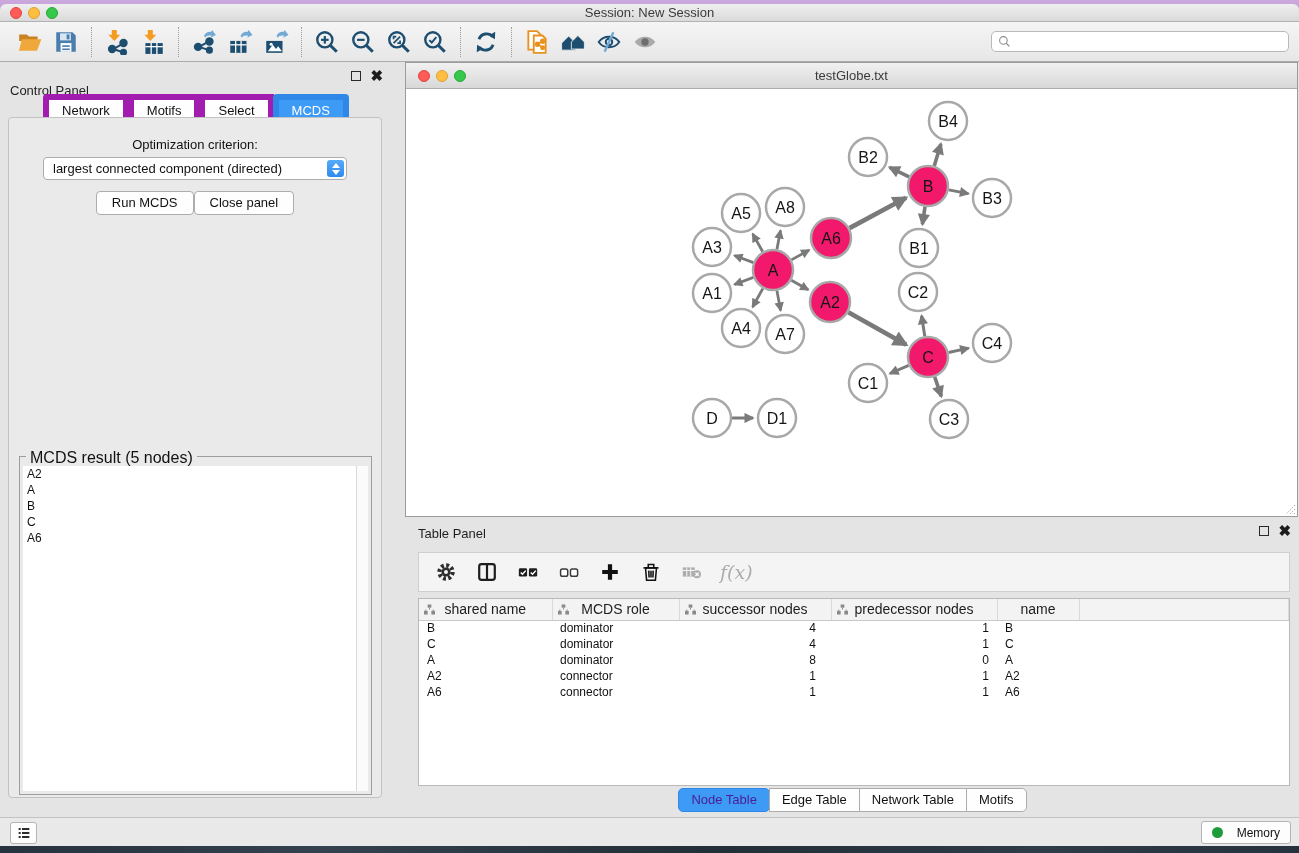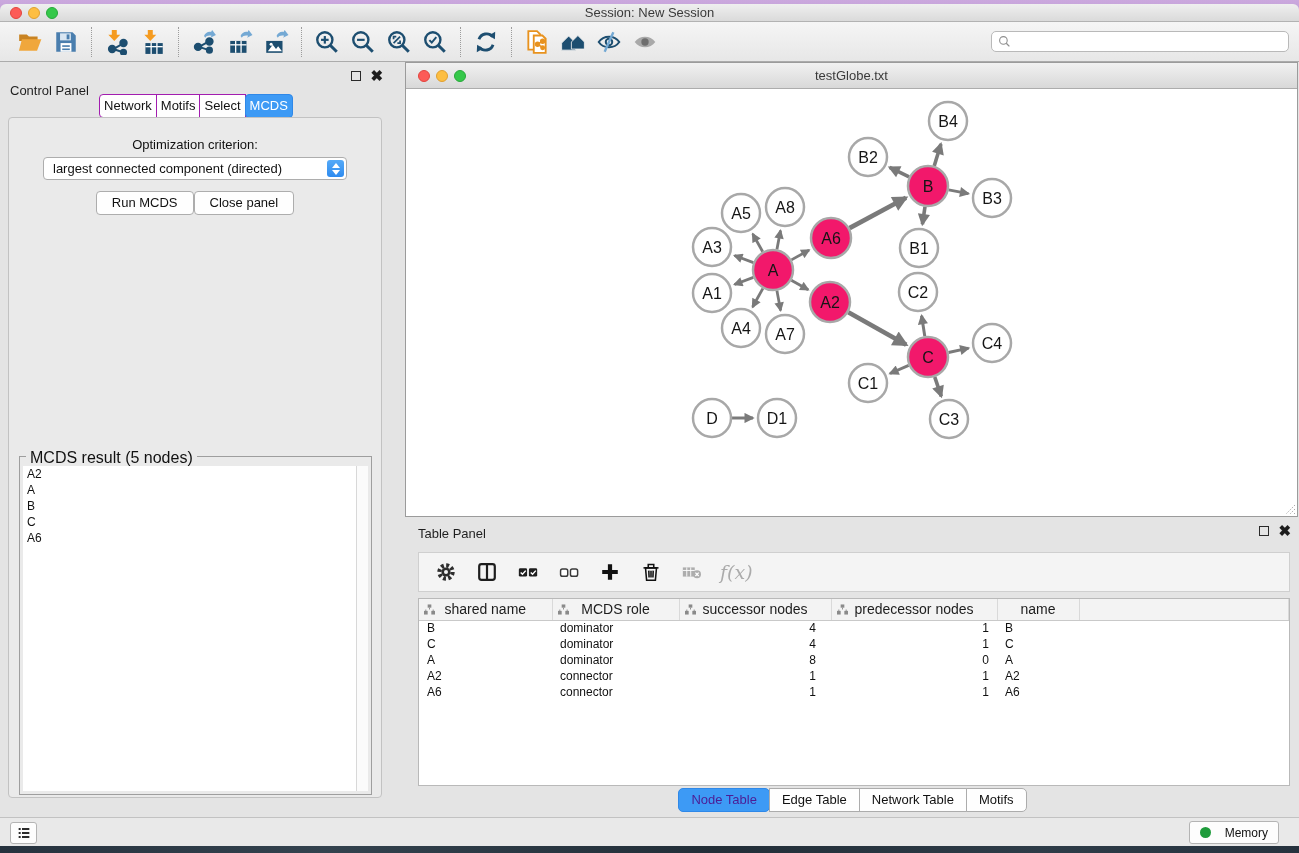--- a/index.html
+++ b/index.html
@@ -28,21 +28,21 @@
   .search-wrap svg { width:13px; height:13px; margin:0 4px 0 6px; flex:none; }
   .search-wrap input { border:none; outline:none; flex:1; height:17px; font-size:12px; background:transparent; font-family:"Liberation Sans",sans-serif; }
 
   
   .control-panel { position:absolute; left:0; top:62px; width:391px; height:755px; background:#E4E4E4; }
   .panel-head { position:absolute; left:10px; top:21px; font-size:13px; color:#1F1F1F; }
   .panel-ctrls { position:absolute; right:8px; top:8px; display:flex; gap:9px; align-items:center; }
   .float-ic { width:10px; height:10px; border:1.6px solid #2A2A2A; background:transparent; }
   .close-ic { font-size:15px; font-weight:bold; color:#1C1C1C; line-height:12px; cursor:pointer; }
   .cp-tabs { position:absolute; left:0; right:0; top:32px; display:flex; justify-content:center; }
-  .cp-tab { font-size:13px; padding:3px 4px 4px; background:#FEFEFE; border:1px solid #a21caf; color:#111; margin-right:-1px; cursor:pointer; }
+  .cp-tab { font-size:13px; padding:3px 13px 4px; background:#FEFEFE; border:6px solid #a21caf; color:#111; margin-right:-1px; cursor:pointer; }
   .cp-tab:first-child { border-radius:4px 0 0 4px; }
   .cp-tab:last-child { border-radius:0 4px 4px 0; }
   .cp-tab.active { background:#3D9AF5; border-color:#2F88E8; color:#fff; border-radius:4px; }
   .cp-body { position:absolute; left:8px; right:9px; top:55px; bottom:19px; background:#EAEAEA; border:1px solid #C2C2C2; border-radius:4px; }
   .opt-label { position:absolute; left:0; right:0; top:19px; text-align:center; font-size:13px; color:#111; }
   .criterion { position:absolute; left:34px; right:34px; top:39px; height:23px; background:#fff; border:1px solid #ADADAD; border-radius:4px; cursor:pointer; }
   .criterion .val { position:absolute; left:9px; top:3px; font-size:13px; color:#111; }
   .stepper { position:absolute; right:2px; top:2px; bottom:2px; width:17px; background:linear-gradient(180deg,#55AAF8,#2E8BEF); border-radius:3px; display:flex; flex-direction:column; align-items:center; justify-content:center; gap:2px; }
   .tri-up { width:0; height:0; border-left:4px solid transparent; border-right:4px solid transparent; border-bottom:5px solid #fff; }
   .tri-dn { width:0; height:0; border-left:4px solid transparent; border-right:4px solid transparent; border-top:5px solid #fff; }
@@ -80,21 +80,21 @@
   td.ar2 { text-align:right; padding-right:8px; }
   .tp-tabs { position:absolute; left:0; right:0; top:268px; display:flex; justify-content:center; }
   .tp-tab { font-size:13px; padding:3px 12px 4px; background:#FEFEFE; border:1px solid #ACACAC; color:#111; margin-right:-1px; cursor:pointer; }
   .tp-tab:first-child { border-radius:5px 0 0 5px; }
   .tp-tab:last-child { border-radius:0 5px 5px 0; }
   .tp-tab.active { background:#3D9AF5; border-color:#2F88E8; color:#4c1d95; border-radius:5px; }
 
   
   .status-bar { position:absolute; left:0; top:817px; width:100%; height:29px; background:#E9E9E9; border-top:1px solid #C2C2C2; }
   .list-btn { position:absolute; left:10px; top:4px; width:27px; height:22px; background:#FDFDFD; border:1px solid #B4B4B4; border-radius:3px; display:flex; align-items:center; justify-content:center; cursor:pointer; }
-  .mem-btn { position:absolute; right:20px; top:3px; height:23px; background:#FDFDFD; border:1px solid #B4B4B4; border-radius:3px; display:flex; align-items:center; gap:14px; padding:0 10px; cursor:pointer; }
+  .mem-btn { position:absolute; right:8px; top:3px; height:23px; background:#FDFDFD; border:1px solid #B4B4B4; border-radius:3px; display:flex; align-items:center; gap:14px; padding:0 10px; cursor:pointer; }
   .mem-dot { width:11px; height:11px; border-radius:50%; background:#1E9B3B; }
   .mem-btn span { font-size:12px; color:#111; }
   .bottom-strip { position:absolute; left:0; top:846px; width:100%; height:7px;
     background:linear-gradient(90deg,#26323E,#33424E 25%,#222E38 55%,#2E3C48 80%,#26323E); }
 </style>
 </head>
 <body>
 
 <div class="screen">
   <div class="top-strip"></div>

